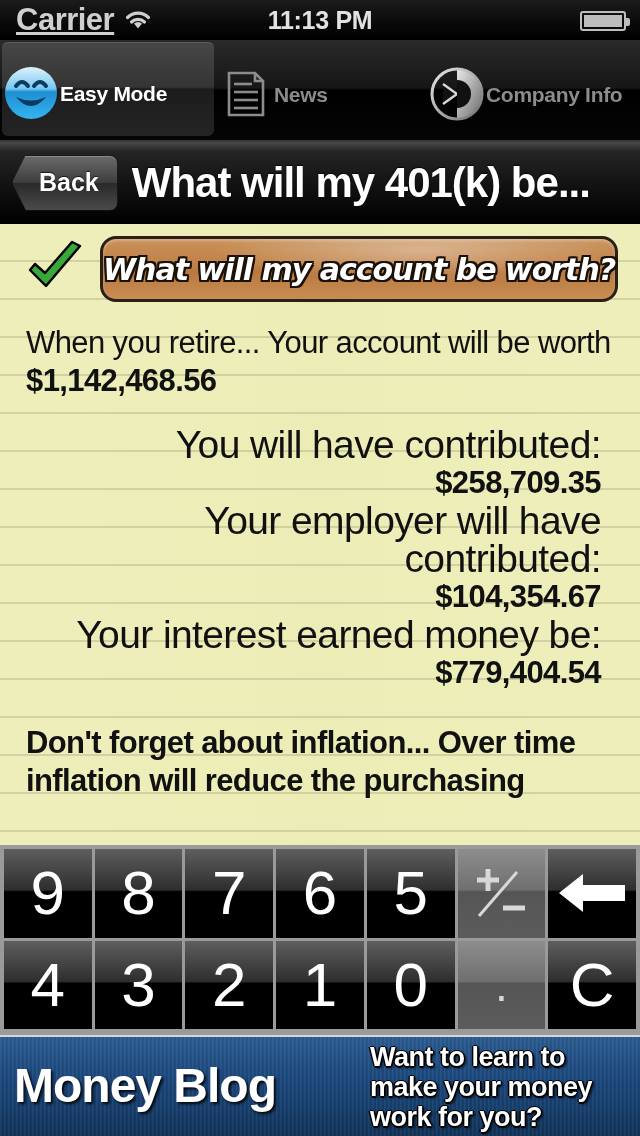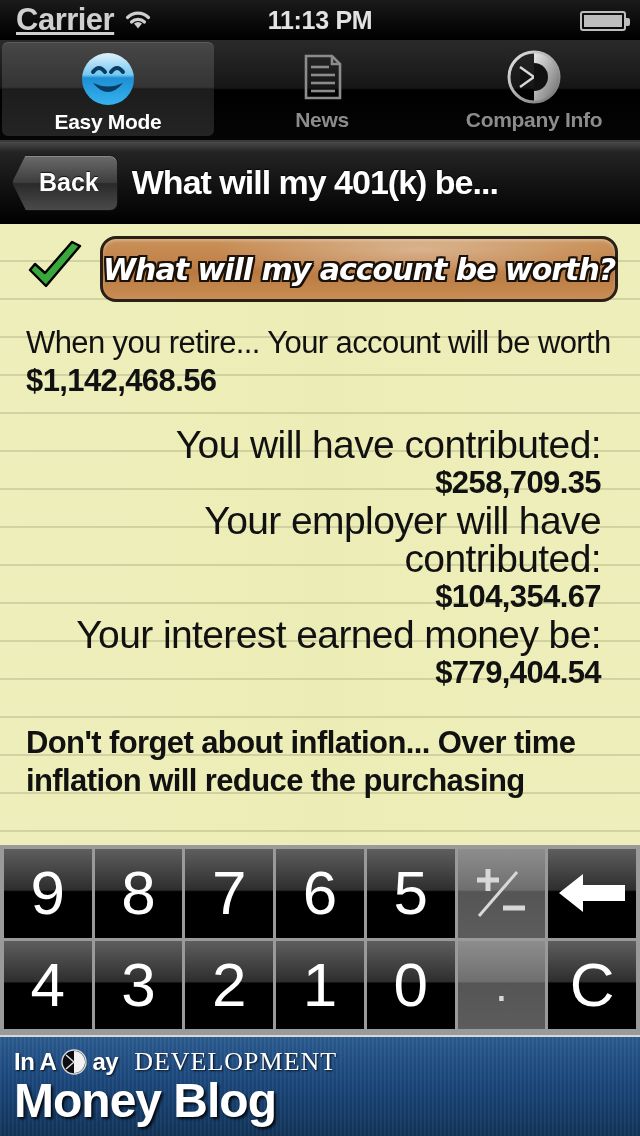--- a/index.html
+++ b/index.html
@@ -40,21 +40,21 @@
     background:#bdbdbd; border-radius:0 2px 2px 0;
   }
 
   
   #tab-bar{
     position:absolute; top:40px; left:0; width:640px; height:102px;
     background:linear-gradient(to bottom,#2a2a2a 0%,#161616 48%,#000 50%,#050505 100%);
     display:flex; border-bottom:2px solid #3a3a3a;
   }
   .tab-item{
-    flex:1; display:flex; flex-direction:column; align-items:center;
+    flex:1; display:flex; flex-direction:row; align-items:center;
     justify-content:flex-start; padding-top:8px; position:relative;
   }
   .tab-item.selected{
     background:linear-gradient(to bottom,#474747 0%,#343434 48%,#1c1c1c 50%,#242424 100%);
     border-radius:6px; margin:2px 2px 4px 2px;
     box-shadow:inset 0 1px 0 rgba(255,255,255,.12);
   }
   .tab-label{ font-size:21px; font-weight:bold; color:#8c8c8c; margin-top:2px; letter-spacing:-0.3px;}
   .tab-item.selected .tab-label{ color:#ffffff; }
   .tab-icon{ width:58px; height:58px; display:block; }
@@ -69,21 +69,21 @@
     margin-left:12px; height:56px; padding:0 18px 0 26px;
     display:flex; align-items:center; justify-content:center;
     color:#fff; font-size:25px; font-weight:bold;
     background:linear-gradient(to bottom,#6b6b6b 0%,#3c3c3c 50%,#2a2a2a 51%,#4a4a4a 100%);
     border:1px solid #1a1a1a; border-radius:8px;
     clip-path:polygon(14px 0,100% 0,100% 100%,14px 100%,0 50%);
     box-shadow:inset 0 1px 0 rgba(255,255,255,.22);
     text-shadow:0 -1px 1px rgba(0,0,0,.7);
   }
   #nav-title{
-    margin-left:14px; color:#fff; font-size:34px; font-weight:bold;
+    margin-left:14px; color:#fff; font-size:42px; font-weight:bold;
     letter-spacing:-1px; white-space:nowrap; overflow:hidden;
     text-shadow:0 -1px 1px rgba(0,0,0,.8);
   }
 
   
   #content{
     position:absolute; top:224px; left:0; width:640px; height:621px;
     background:
       repeating-linear-gradient(to bottom,
         rgba(0,0,0,0) 0px, rgba(0,0,0,0) 36px,
@@ -375,27 +375,20 @@
         <span class="glyph small">.</span>
       </div>
     <div class="key">
         <span class="glyph">C</span>
       </div>
   </div>
 </div>
 
 <div id="ad-banner">
   <div id="ad-left">
-    <div id="ad-brand-row">
-      <span id="ad-brand-in">In A</span>
-      <span id="ad-logo-icon">
-        <svg width="26" height="26" viewBox="0 0 26 26">
-          <circle cx="13" cy="13" r="12" fill="#0d0d12" stroke="#d9d9d9" stroke-width="1.4"></circle>
-          <path d="M13 2 a11 11 0 0 1 0 22 z" fill="#f2f2f2"></path>
-          <path d="M5 6 l8 7 l-8 7" fill="none" stroke="#e2e2e2" stroke-width="1.4"></path>
-        </svg>
-      </span>
-      <span id="ad-brand-ay">ay</span>
-      <span id="ad-dev">DEVELOPMENT</span>
-    </div>
     <div id="ad-title">Money Blog</div>
   </div>
+  <div id="ad-right">
+    <div class="ad-line">Want to learn to</div>
+    <div class="ad-line">make your money</div>
+    <div class="ad-line">work for you?</div>
+  </div>
 </div>
 
 </body></html>

